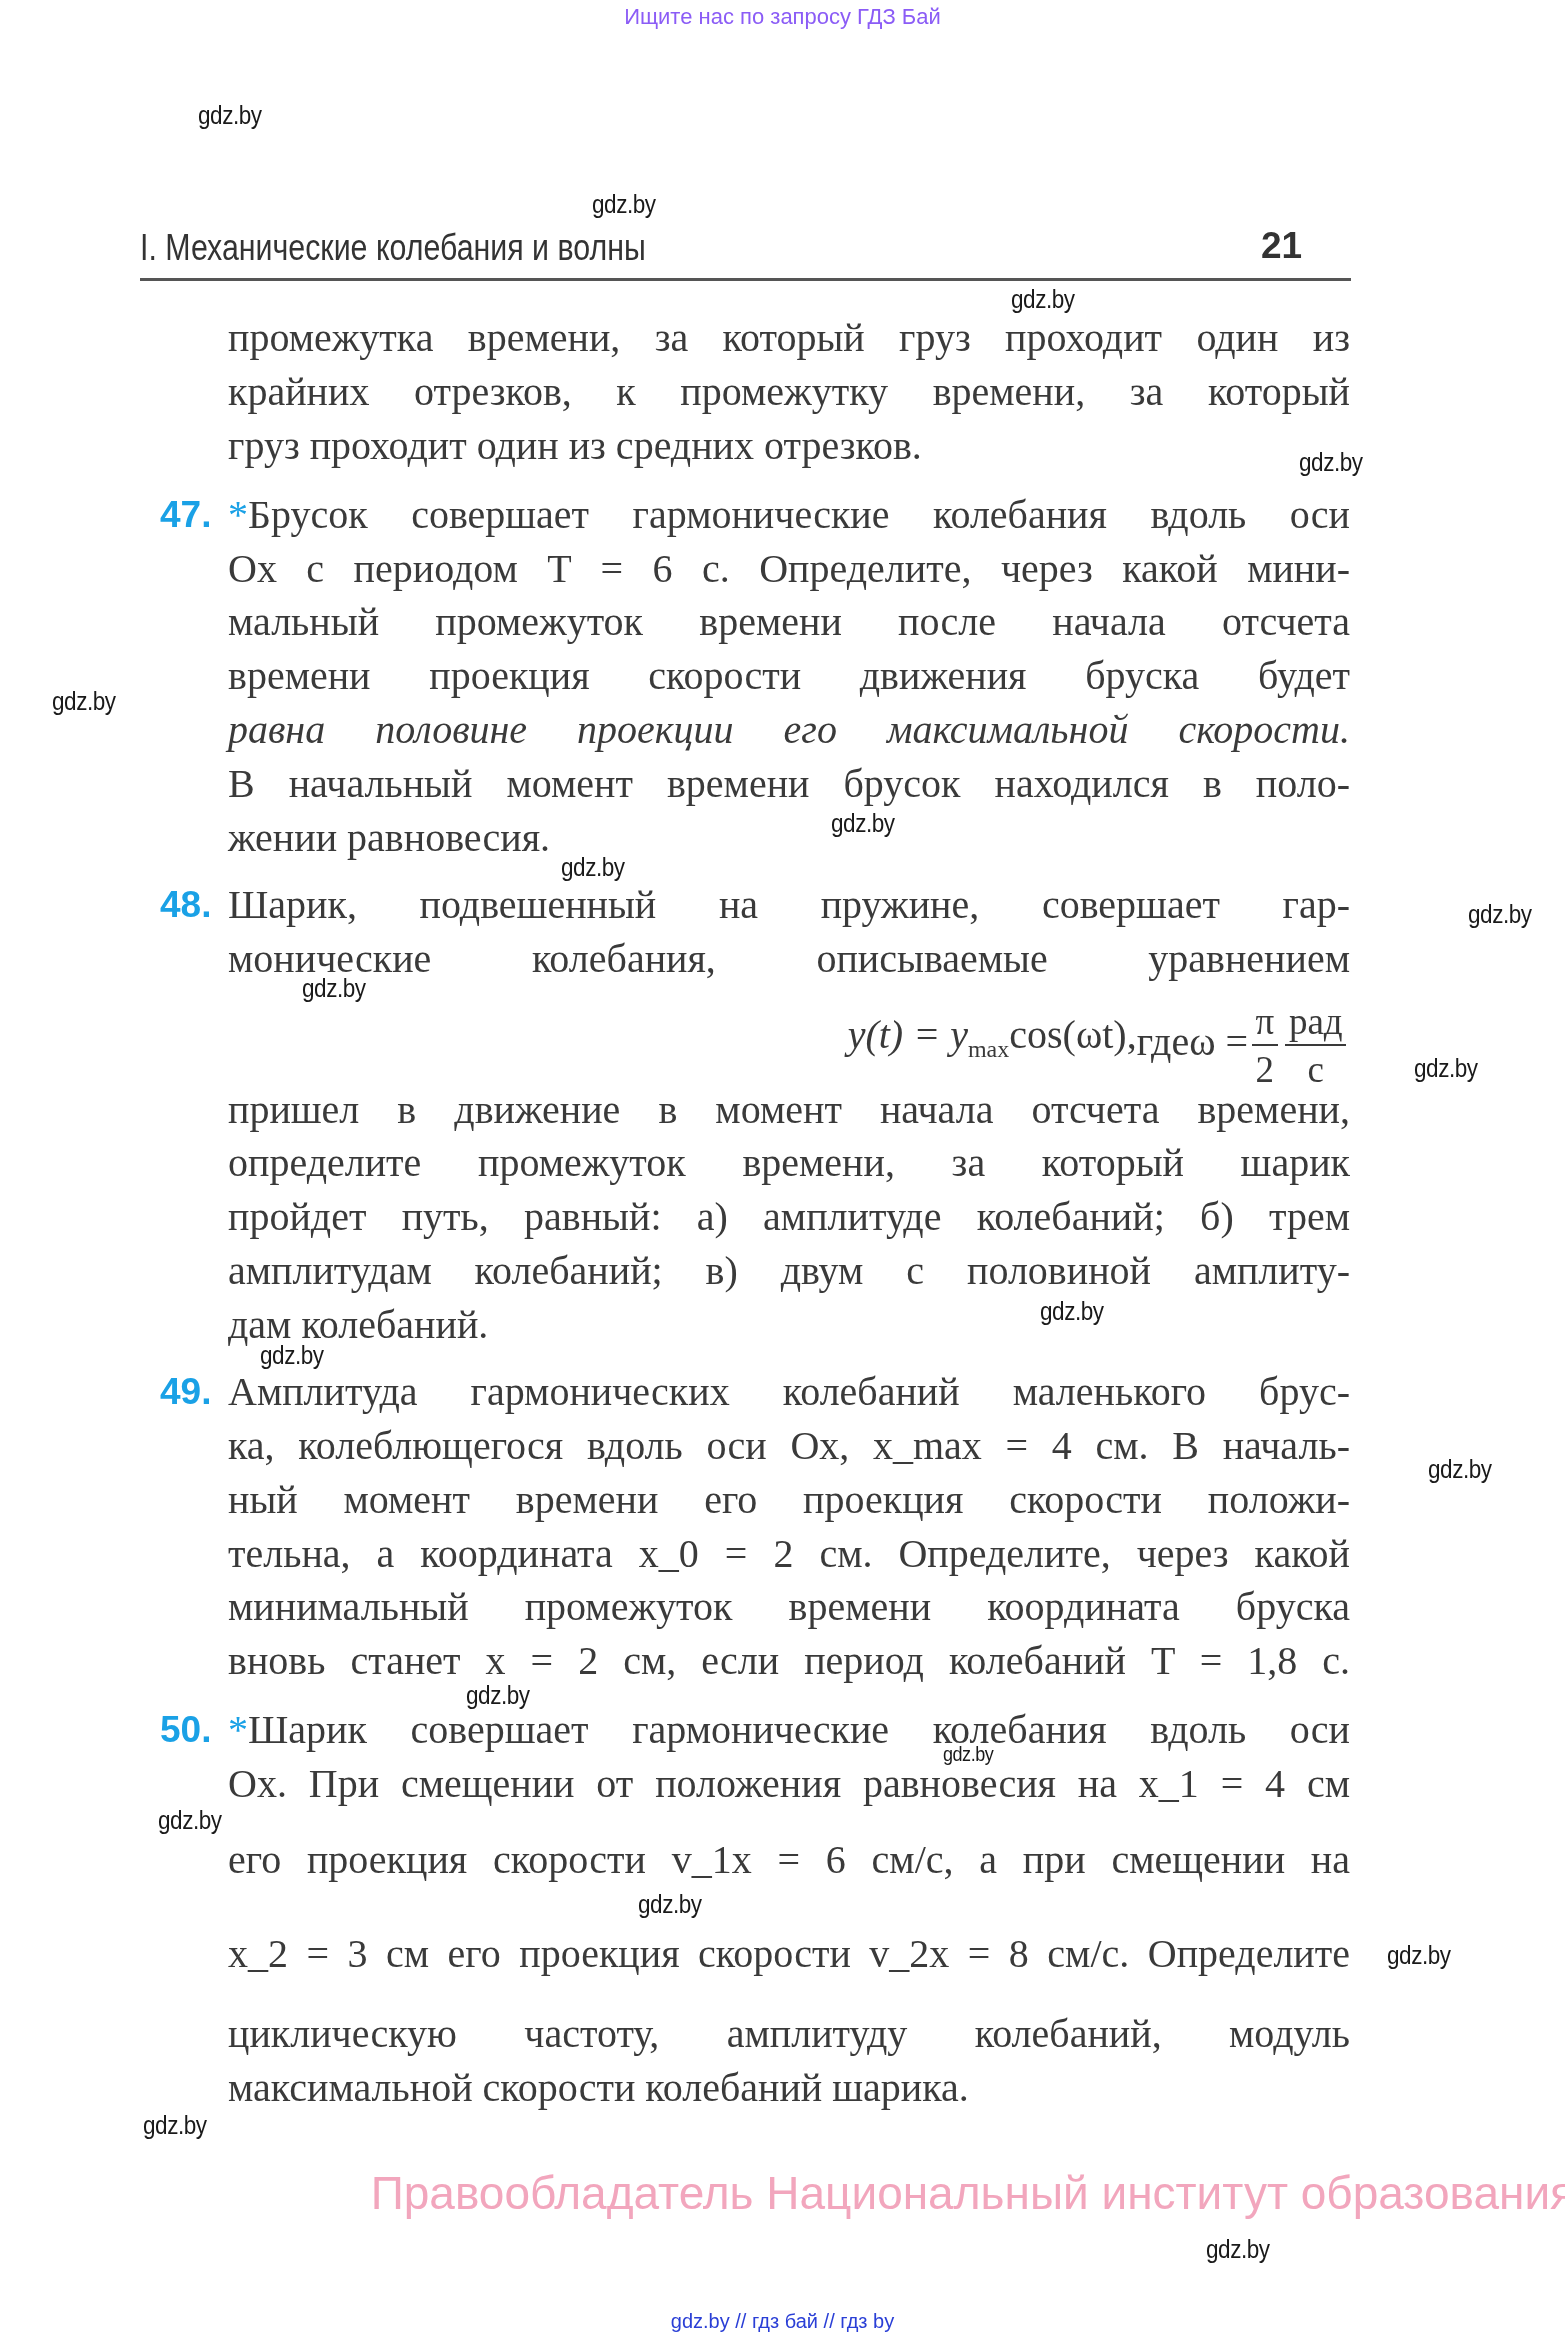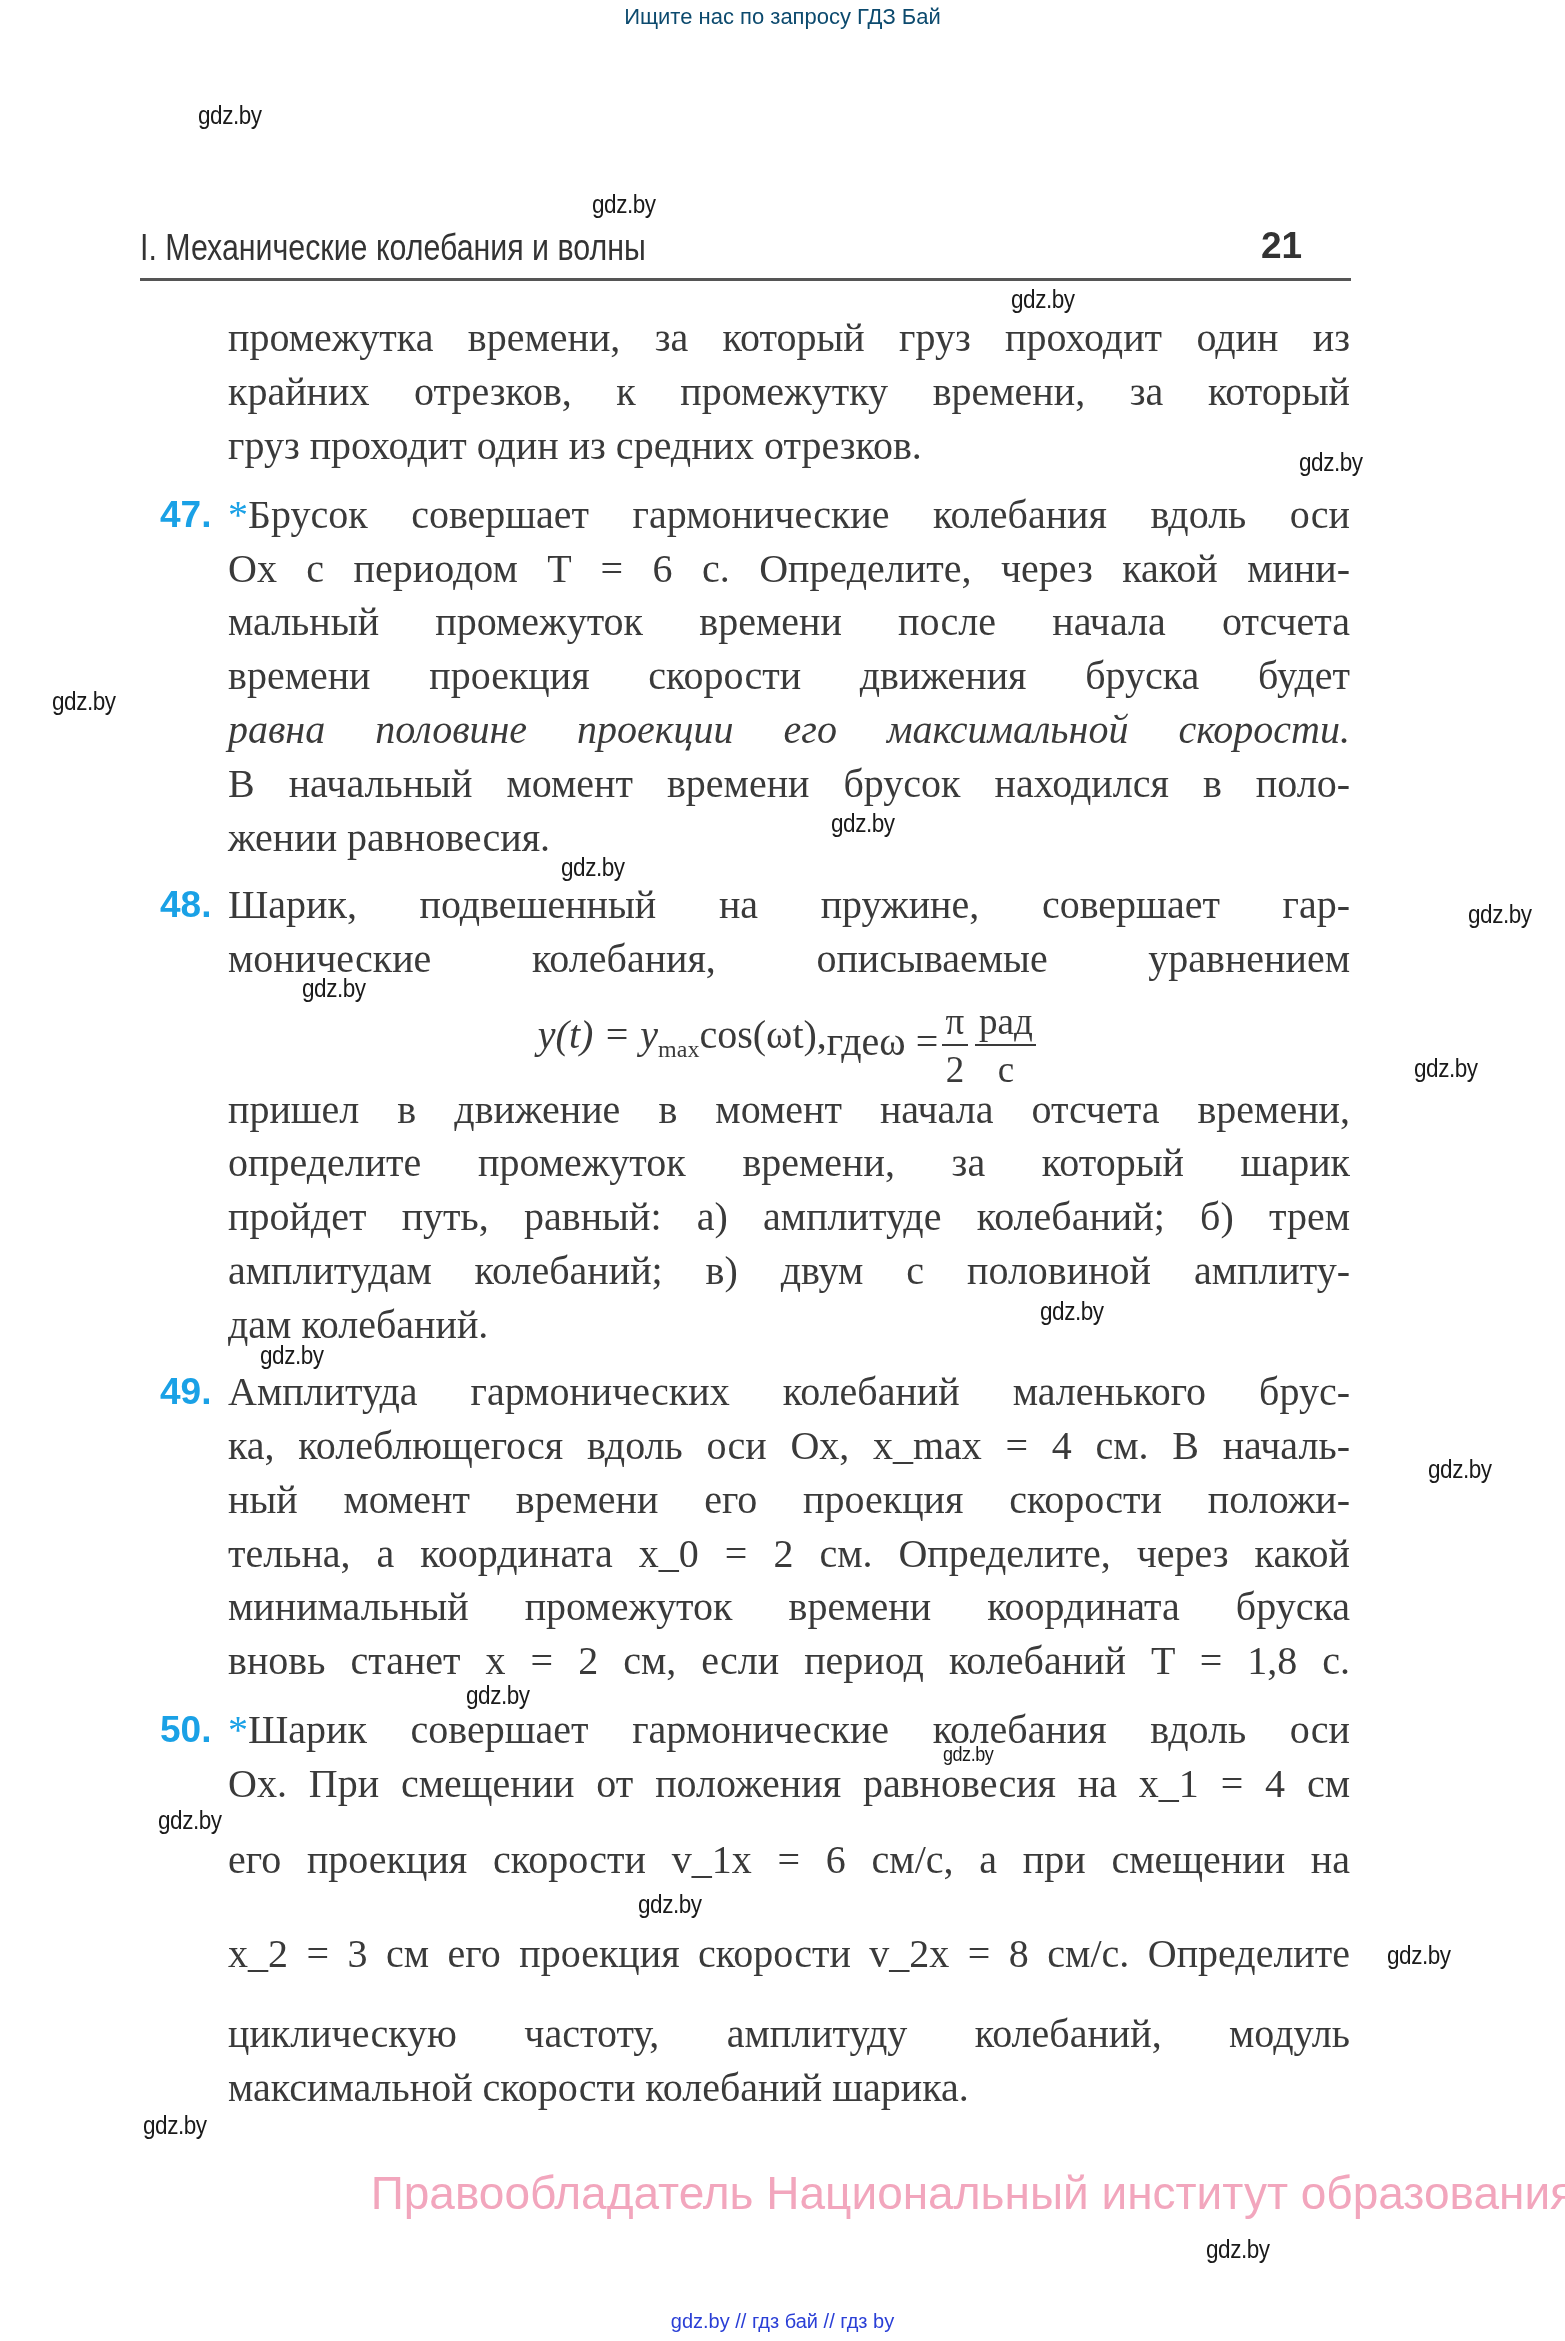--- a/index.html
+++ b/index.html
@@ -1,19 +1,19 @@
 <!DOCTYPE html>
 <html style="font-size:14.6px"><head>
 <meta charset="utf-8">
 <style>
   html, body { margin:0; padding:0; background:#ffffff; }
   body { width:1565px; height:2342px; position:relative; overflow:hidden; }
   .wm { position:absolute; font-family:"Liberation Sans", sans-serif; font-size:25px; color:#1a1a1a; letter-spacing:-0.5px; transform:scaleX(0.9); transform-origin:left top; }
   .wm.small { font-size:20px; }
-  .top-banner { position:absolute; left:0; width:1565px; top:3.7px; text-align:center; font-family:"Liberation Sans", sans-serif; font-size:22px; color:#0c4a6e; }
+  .top-banner { position:absolute; left:0; width:1565px; top:3.7px; text-align:center; font-family:"Liberation Sans", sans-serif; font-size:22px; color:#8b5cf6; }
   .header-title { position:absolute; left:140px; top:227px; font-family:"Liberation Sans", sans-serif; font-size:37px; color:#333; transform:scaleX(0.82); transform-origin:left top; }
   .page-num { position:absolute; left:1261px; top:225px; font-family:"Liberation Sans", sans-serif; font-weight:bold; font-size:37px; color:#333; }
   .rule { position:absolute; left:140px; top:278px; width:1211px; height:2.7px; background:#555; }
   .line { position:absolute; left:228px; width:1122px; font-family:"Liberation Serif", serif; font-size:40px; color:#3a3a3a; white-space:nowrap; text-align:justify; text-align-last:justify; line-height:48px; }
   .line.last { text-align-last:left; }
   .pnum { position:absolute; left:160px; font-family:"Liberation Sans", sans-serif; font-weight:bold; font-size:37px; color:#1aa1e6; line-height:48px; }
   .star { color:#1aa1e6; }
   i { font-style:italic; }
   sub { font-size:24px; vertical-align:-9.1px; }
   .frac { display:inline-block; vertical-align:middle; text-align:center; line-height:1; margin:0 3.7px; }
@@ -61,21 +61,21 @@
 <div class="line" style="top:545px;">Ox с периодом T = 6 с. Определите, через какой мини-</div>
 <div class="line" style="top:598px;">мальный промежуток времени после начала отсчета</div>
 <div class="line" style="top:652px;">времени проекция скорости движения бруска будет</div>
 <div class="line" style="top:706px;font-style:italic;">равна половине проекции его максимальной скорости.</div>
 <div class="line" style="top:760px;">В начальный момент времени брусок находился в поло-</div>
 <div class="line last" style="top:814px;">жении равновесия.</div>
 
 <div class="pnum" style="top:881px;">48.</div>
 <div class="line" style="top:881px;">Шарик, подвешенный на пружине, совершает гар-</div>
 <div class="line" style="top:935px;">монические колебания, описываемые уравнением</div>
-<div class="line last" style="top:987px;height:110px;line-height:110px;text-align-last:auto;text-align:left;display:flex;align-items:center;justify-content:center;">
+<div class="line last" style="top:987px;height:110px;line-height:110px;text-align-last:auto;text-align:left;display:flex;align-items:center;justify-content:flex-end;">
   <span><i>y(t) = y</i><sub><span>max</span></sub><span>cos(ωt),</span></span>
   <span>где</span>
   <span><span>ω =</span><span class="frac"><span class="num">π</span><span class="den">2</span></span><span class="frac"><span class="num">рад</span><span class="den">с</span></span></span>
 </div>
 <div class="line" style="top:1086px;">пришел в движение в момент начала отсчета времени,</div>
 <div class="line" style="top:1139px;">определите промежуток времени, за который шарик</div>
 <div class="line" style="top:1193px;">пройдет путь, равный: а) амплитуде колебаний; б) трем</div>
 <div class="line" style="top:1247px;">амплитудам колебаний; в) двум с половиной амплиту-</div>
 <div class="line last" style="top:1301px;">дам колебаний.</div>
 

